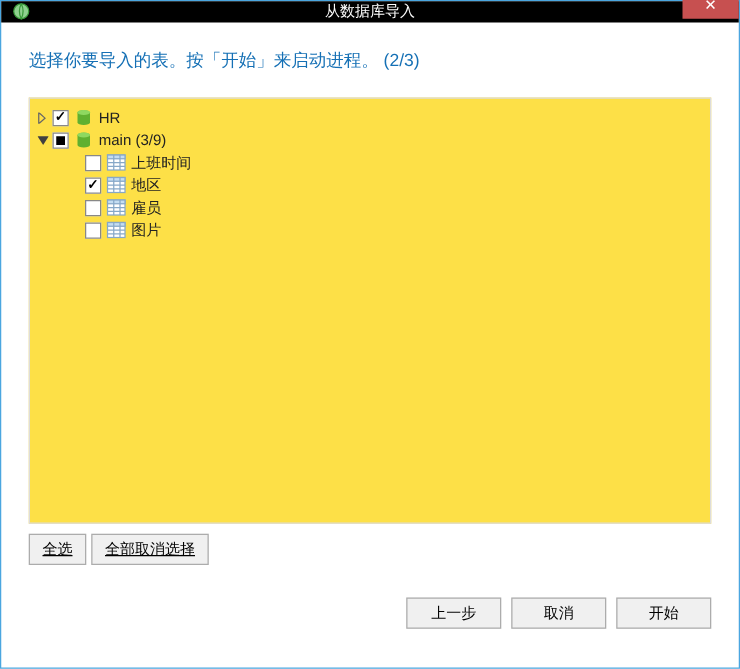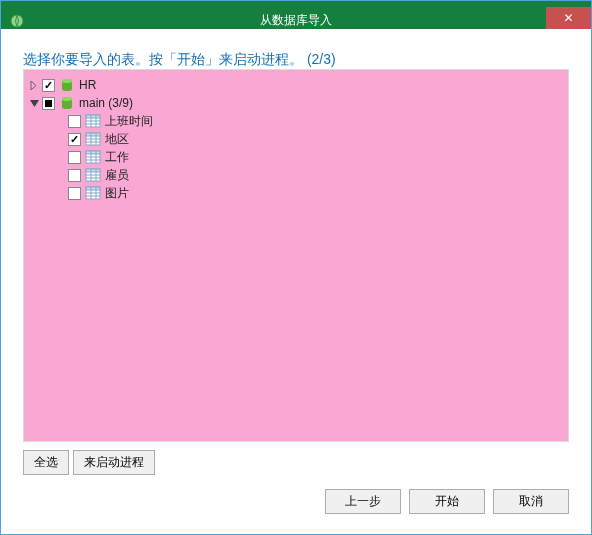--- a/index.html
+++ b/index.html
@@ -1,40 +1,40 @@
 <!DOCTYPE html>
 <html><head>
 <meta charset="utf-8">
 <style>
   * { box-sizing: border-box; font-family: "Microsoft YaHei", "Segoe UI", Tahoma, sans-serif; }
   body { margin: 0; background: #fff; }
   .window { width: 592px; height: 535px; background: #fff; border: 1px solid #4aa6e0; position: relative; }
-  .titlebar { height: 28px; background: #15803d; display: flex; align-items: flex-end; color: #fff; font-size: 12px; position: relative; }
+  .titlebar { height: 17px; background: #000000; display: flex; align-items: flex-start; color: #fff; font-size: 12px; position: relative; }
   .titlebar .tb-icon { width: 16px; height: 16px; margin-left: 8px; }
   .titlebar .tb-title { position: absolute; left: 0; right: 0; text-align: center; pointer-events: none; }
   .titlebar .tb-close { margin-left: auto; width: 45px; height: 22px; background: #c75050; display: flex; align-items: center; justify-content: center; margin-top: -8px; }
   .titlebar .tb-close span { color: #fff; font-size: 12px; font-family: Arial; }
   .content { padding: 22px 22px 18px 22px; display: flex; flex-direction: column; height: calc(100% - 30px); }
-  .instruction { color: #1570b5; font-size: 14px; }
+  .instruction { color: #1570b5; font-size: 14px; margin-bottom: 20px; }
   .tree-frame { flex: 1; display: flex; flex-direction: column; }
-  .tree-box { flex: 1; border: 1px solid #dcdcdc; background: #f9a8d4; padding: 6px 4px; overflow: auto; font-size: 12px; color: #222; }
+  .tree-box { flex: 1; border: 1px solid #dcdcdc; background: #fde047; padding: 6px 4px; overflow: auto; font-size: 12px; color: #222; }
   .tree-node { display: flex; align-items: center; height: 18px; }
   .expander { width: 12px; height: 12px; margin-right: 2px; display: flex; align-items: center; justify-content: center; }
   .expander svg { display:block; }
   .checkbox { width: 13px; height: 13px; border: 1px solid #888; background: #fff; margin-right: 4px; display:flex; align-items:center; justify-content:center; }
   .checkbox.checked::after { content: "✓"; font-size: 11px; line-height: 1; color: #000; font-weight: bold; }
   .checkbox.indet::after { content: ""; width: 7px; height: 7px; background: #000; display:block; }
   .db-icon { width: 16px; height: 16px; margin-right: 4px; }
   .tbl-icon { width: 16px; height: 16px; margin-right: 4px; }
   .tree-label { }
   .indent2 { width: 40px; }
-  .btn-row { margin-top: 8px; display: flex; gap: 4px; }
+  .btn-row { margin-top: 8px; display: flex; gap: 4px; text-decoration: underline; }
   .btn { background: #f0f0f0; border: 1px solid #acacac; font-size: 12px; padding: 3px 10px; cursor: default; min-height: 24px; display:flex; align-items:center; justify-content:center; }
   .footer { display: flex; justify-content: flex-end; gap: 8px; margin-top: 14px; }
-  .footer .btn { min-width: 76px; }
+  .footer .btn { min-width: 76px; margin-top: 12px; }
 </style>
 </head>
 <body>
 
 <div class="window">
   <div class="titlebar">
     <span class="tb-icon">
       <svg width="16" height="16" viewBox="0 0 16 16">
           <path d="M2 8 A6 6 0 0 1 14 8 A6 6 0 0 1 2 8" fill="#8fd18f" stroke="#3a9a3a" stroke-width="1"></path>
           <path d="M8 2 Q11 8 8 14 Q5 8 8 2" fill="none" stroke="#3a9a3a" stroke-width="1"></path>
@@ -117,33 +117,20 @@
               <span class="indent2"></span>
               <span class="checkbox"></span>
               <span class="tbl-icon"><svg width="16" height="16" viewBox="0 0 16 16">
                   <rect x="1" y="2" width="14" height="12" fill="#fff" stroke="#87a8c8"></rect>
                   <rect x="1" y="2" width="14" height="3" fill="#c4ddf2" stroke="#87a8c8"></rect>
                   <line x1="6" y1="2" x2="6" y2="14" stroke="#87a8c8"></line>
                   <line x1="11" y1="2" x2="11" y2="14" stroke="#87a8c8"></line>
                   <line x1="1" y1="8" x2="15" y2="8" stroke="#87a8c8"></line>
                   <line x1="1" y1="11" x2="15" y2="11" stroke="#87a8c8"></line>
                 </svg></span>
-              <span class="tree-label">工作</span>
-            </div>
-            <div class="tree-node">
-              <span class="indent2"></span>
-              <span class="checkbox"></span>
-              <span class="tbl-icon"><svg width="16" height="16" viewBox="0 0 16 16">
-                  <rect x="1" y="2" width="14" height="12" fill="#fff" stroke="#87a8c8"></rect>
-                  <rect x="1" y="2" width="14" height="3" fill="#c4ddf2" stroke="#87a8c8"></rect>
-                  <line x1="6" y1="2" x2="6" y2="14" stroke="#87a8c8"></line>
-                  <line x1="11" y1="2" x2="11" y2="14" stroke="#87a8c8"></line>
-                  <line x1="1" y1="8" x2="15" y2="8" stroke="#87a8c8"></line>
-                  <line x1="1" y1="11" x2="15" y2="11" stroke="#87a8c8"></line>
-                </svg></span>
               <span class="tree-label">雇员</span>
             </div>
             <div class="tree-node">
               <span class="indent2"></span>
               <span class="checkbox"></span>
               <span class="tbl-icon"><svg width="16" height="16" viewBox="0 0 16 16">
                   <rect x="1" y="2" width="14" height="12" fill="#fff" stroke="#87a8c8"></rect>
                   <rect x="1" y="2" width="14" height="3" fill="#c4ddf2" stroke="#87a8c8"></rect>
                   <line x1="6" y1="2" x2="6" y2="14" stroke="#87a8c8"></line>
                   <line x1="11" y1="2" x2="11" y2="14" stroke="#87a8c8"></line>
@@ -151,23 +138,23 @@
                   <line x1="1" y1="11" x2="15" y2="11" stroke="#87a8c8"></line>
                 </svg></span>
               <span class="tree-label">图片</span>
             </div>
           </div>
 
       </div>
 
       <div class="btn-row">
         <div class="btn">全选</div>
-        <div class="btn">来启动进程</div>
+        <div class="btn">全部取消选择</div>
       </div>
     </div>
 
     <div class="footer">
       <div class="btn">上一步</div>
+      <div class="btn">取消</div>
       <div class="btn">开始</div>
-      <div class="btn">取消</div>
     </div>
   </div>
 </div>
 
 </body></html>

